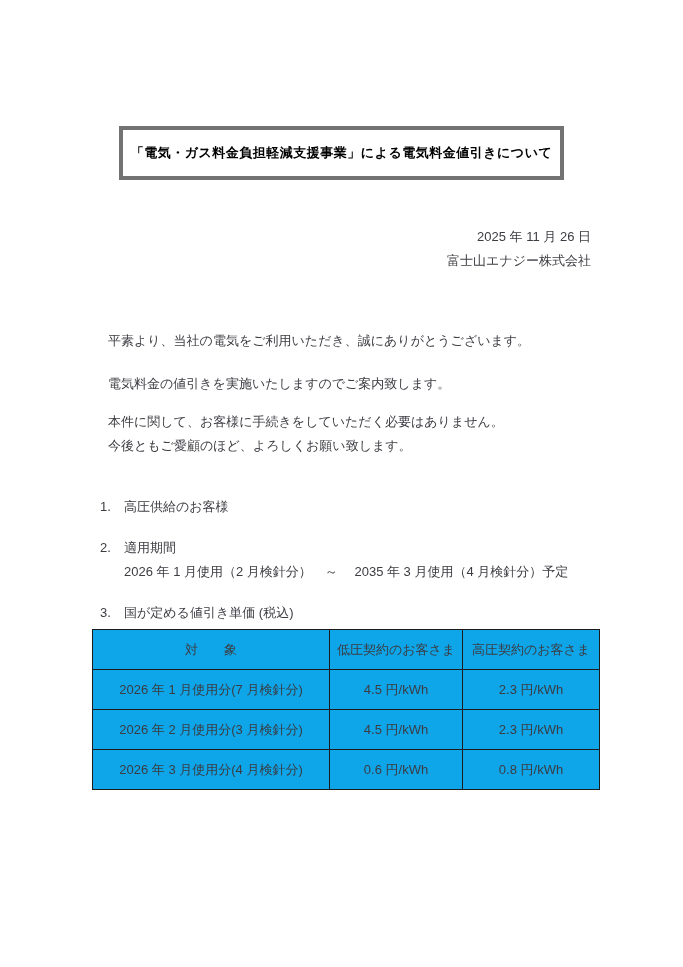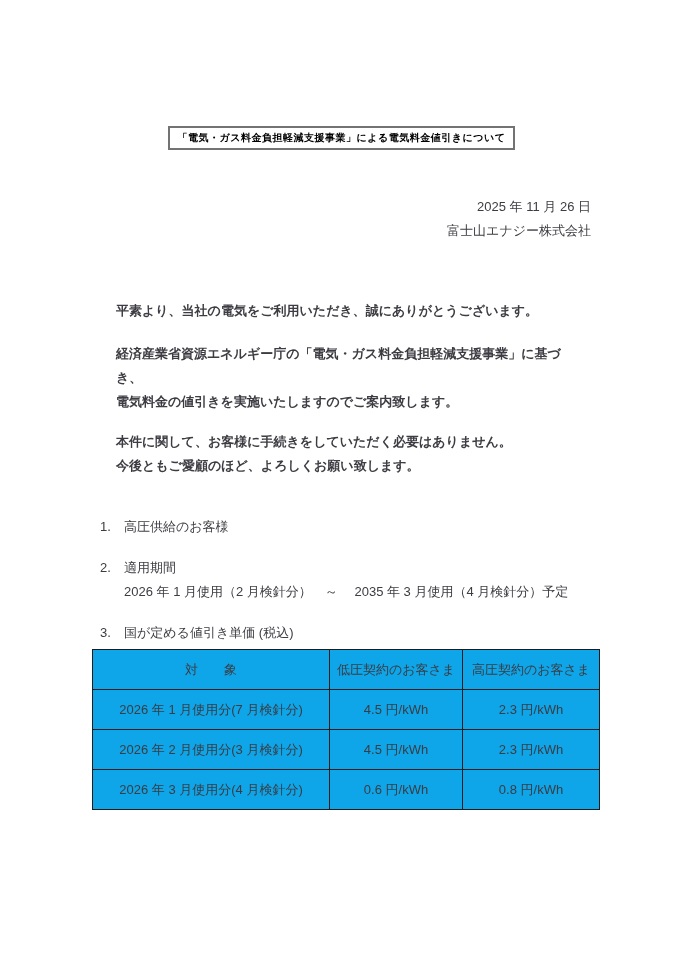--- a/index.html
+++ b/index.html
@@ -17,42 +17,41 @@
     overflow: hidden;
   }
   .page {
     width: 683px;
     height: 967px;
     background: #ffffff;
   }
   .title-box {
     width: fit-content;
     margin: 126px auto 0 auto;
-    border: 2px solid #737373;
-    padding: 3px 8px;
-    font-size: 10px;
+    border: 4px solid #737373;
+    padding: 14px 8px;
+    font-size: 13px;
     font-weight: bold;
     letter-spacing: 0.5px;
     color: #000000;
     white-space: nowrap;
   }
   .date-block {
     margin-top: 45px;
     margin-right: 92px;
     text-align: right;
     line-height: 24px;
   }
   .content {
     margin-left: 100px;
     margin-right: 80px;
   }
   .para {
-    margin: 16px;
+    margin: 8px;
     line-height: 24px;
-    font-weight: bold;
   }
   .para .line { display: block; }
   .p1 { margin-top: 56px; }
   .p2 { margin-top: 19px; }
   .p3 { margin-top: 14px; }
   .list { margin-top: 37px; }
   .list-item { line-height: 24px; }
   .li2 { margin-top: 17px; }
   .li3 { margin-top: 17px; }
   .item-head { display: flex; }
@@ -98,21 +97,20 @@
     <div>富士山エナジー株式会社</div>
   </div>
 
   <div class="content">
 
     <p class="para p1">
       <span class="line">平素より、当社の電気をご利用いただき、誠にありがとうございます。</span>
     </p>
 
     <p class="para p2">
-      <span class="line">経済産業省資源エネルギー庁の「電気・ガス料金負担軽減支援事業」に基づき、</span>
       <span class="line">電気料金の値引きを実施いたしますのでご案内致します。</span>
     </p>
 
     <p class="para p3">
       <span class="line">本件に関して、お客様に手続きをしていただく必要はありません。</span>
       <span class="line">今後ともご愛顧のほど、よろしくお願い致します。</span>
     </p>
 
     <div class="list">
 

